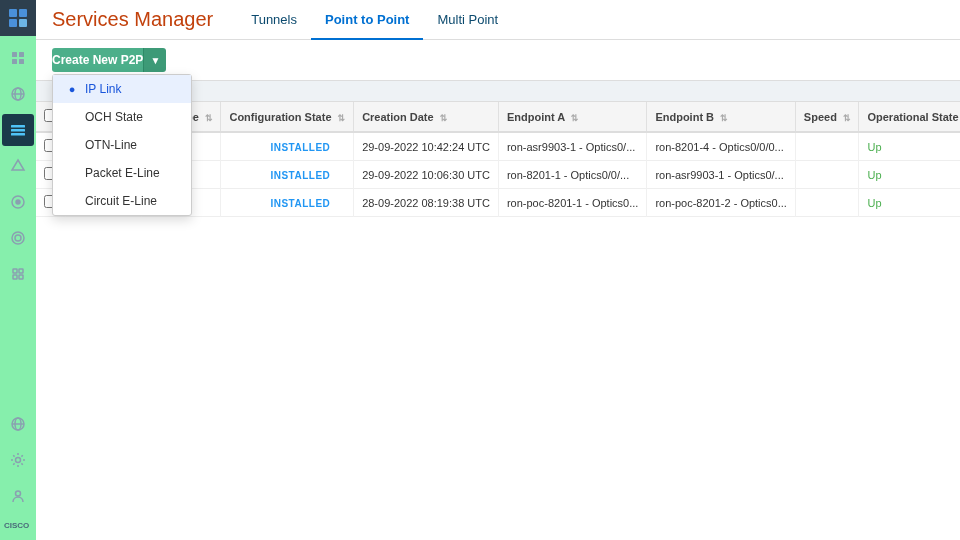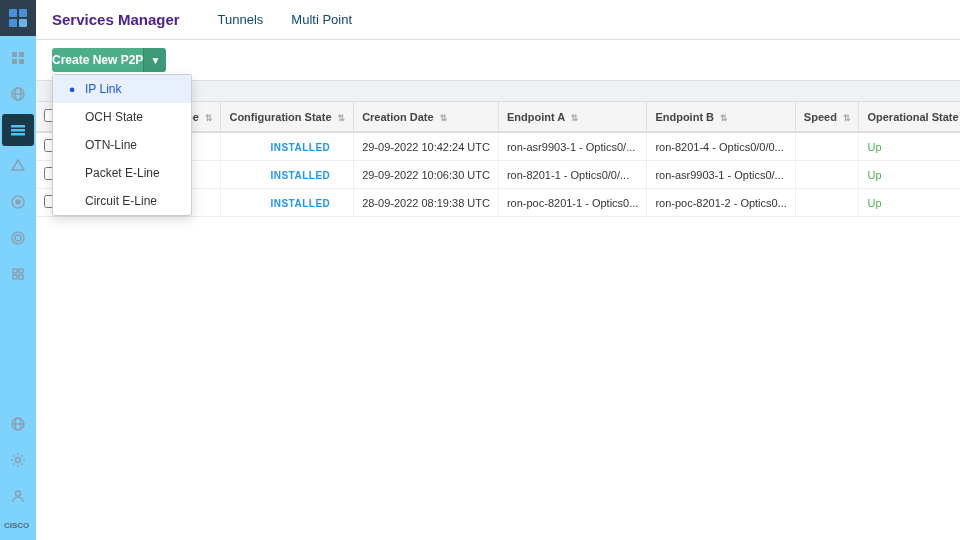--- a/index.html
+++ b/index.html
@@ -9,21 +9,21 @@
       background: #f0f0f0;
       width: 960px;
       height: 540px;
       overflow: hidden;
       display: flex;
     }
 
     
     .sidebar {
       width: 36px;
-      background: #7dd3fc;
+      background: #86efac;
       display: flex;
       flex-direction: column;
       align-items: center;
       padding-top: 0;
       flex-shrink: 0;
       height: 540px;
     }
     .sidebar-logo {
       width: 36px;
       height: 36px;
@@ -72,23 +72,23 @@
     .header {
       background: #ffffff;
       border-bottom: 1px solid #ddd;
       display: flex;
       align-items: center;
       padding: 0 16px;
       height: 40px;
       flex-shrink: 0;
     }
     .header-title {
-      font-size: 15px;
-      font-weight: bold;
-      color: #4c1d95;
+      font-size: 20px;
+      font-weight: normal;
+      color: #c2410c;
       margin-right: 24px;
     }
     .nav-tabs {
       display: flex;
       align-items: center;
       flex: 1;
       height: 100%;
     }
     .nav-tab {
       padding: 0 14px;
@@ -334,20 +334,21 @@
     </div>
   </div>
 </div>
 
 <div class="main">
 
   <div class="header">
     <div class="header-title">Services Manager</div>
     <nav class="nav-tabs">
       <div class="nav-tab">Tunnels</div>
+      <div class="nav-tab active">Point to Point</div>
       <div class="nav-tab">Multi Point</div>
     </nav>
 
   </div>
 
   <div class="toolbar">
     <div class="create-btn-group">
       <button class="create-btn">Create New P2P</button>
       <button class="create-btn-arrow">▼</button>
 

